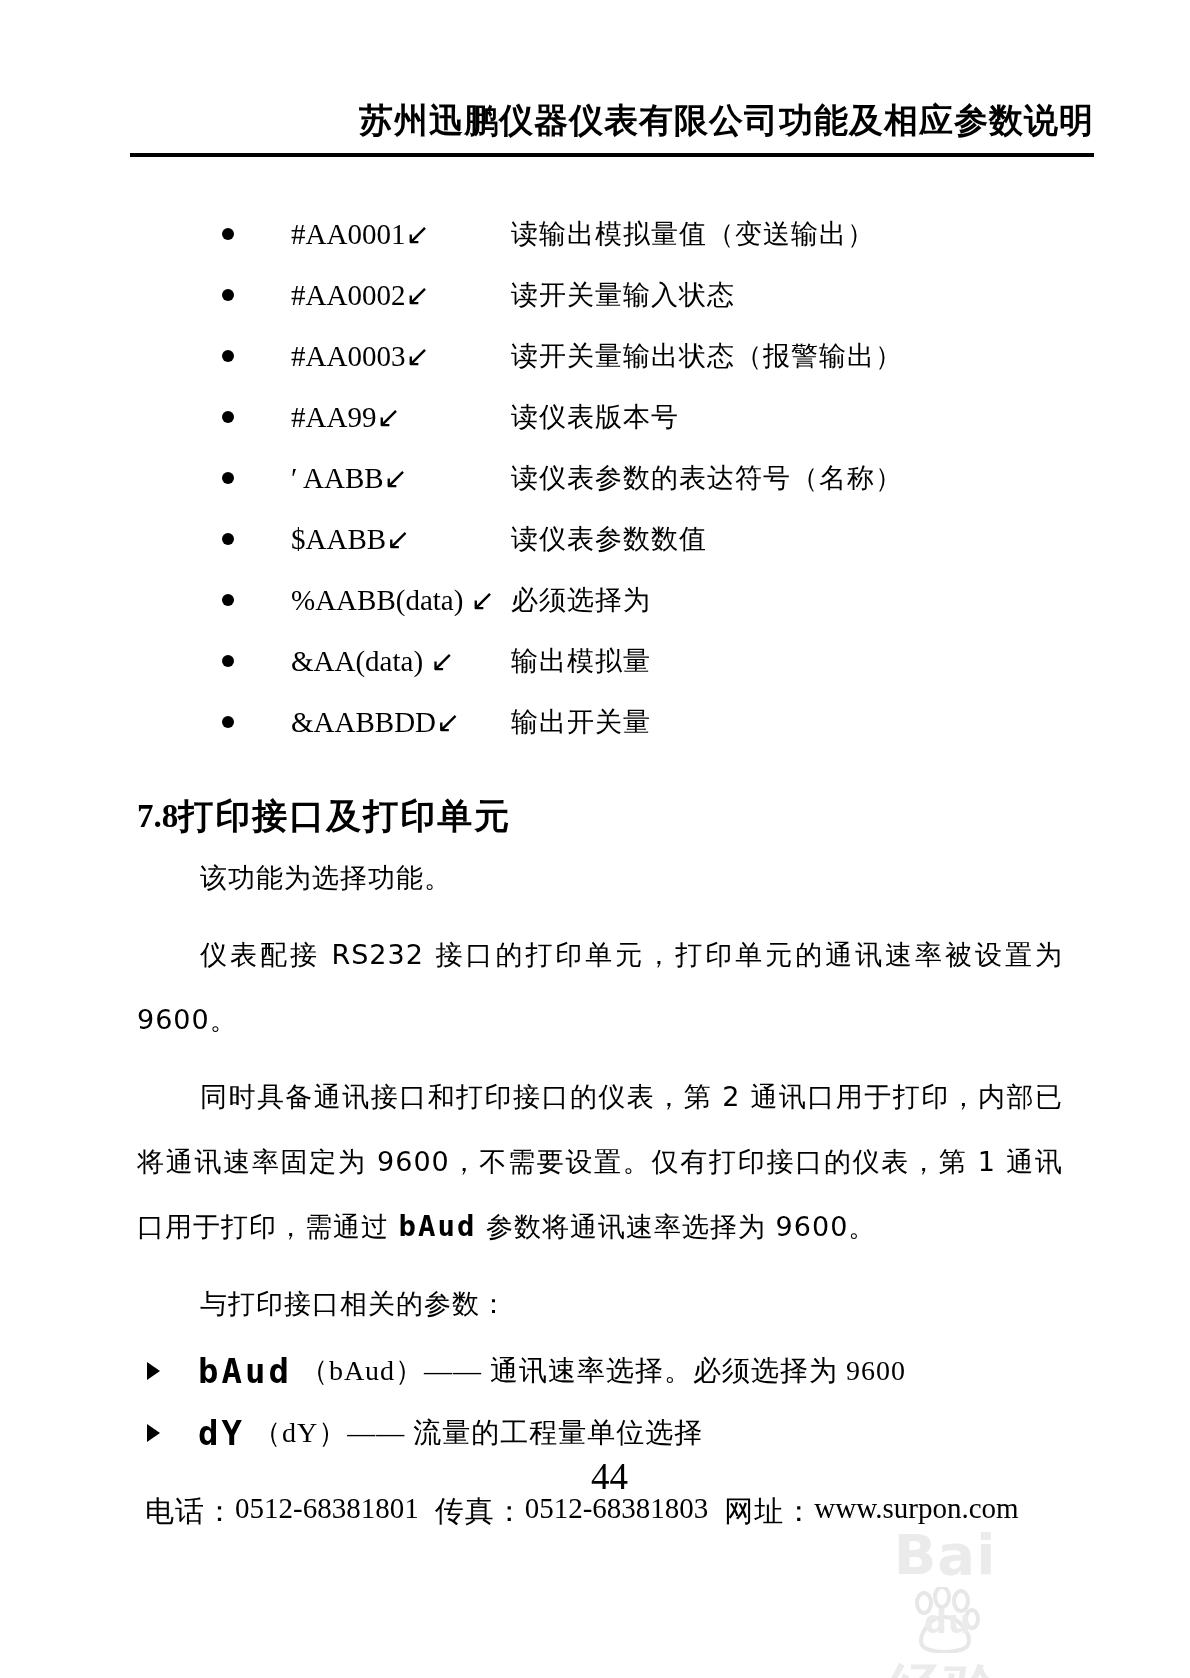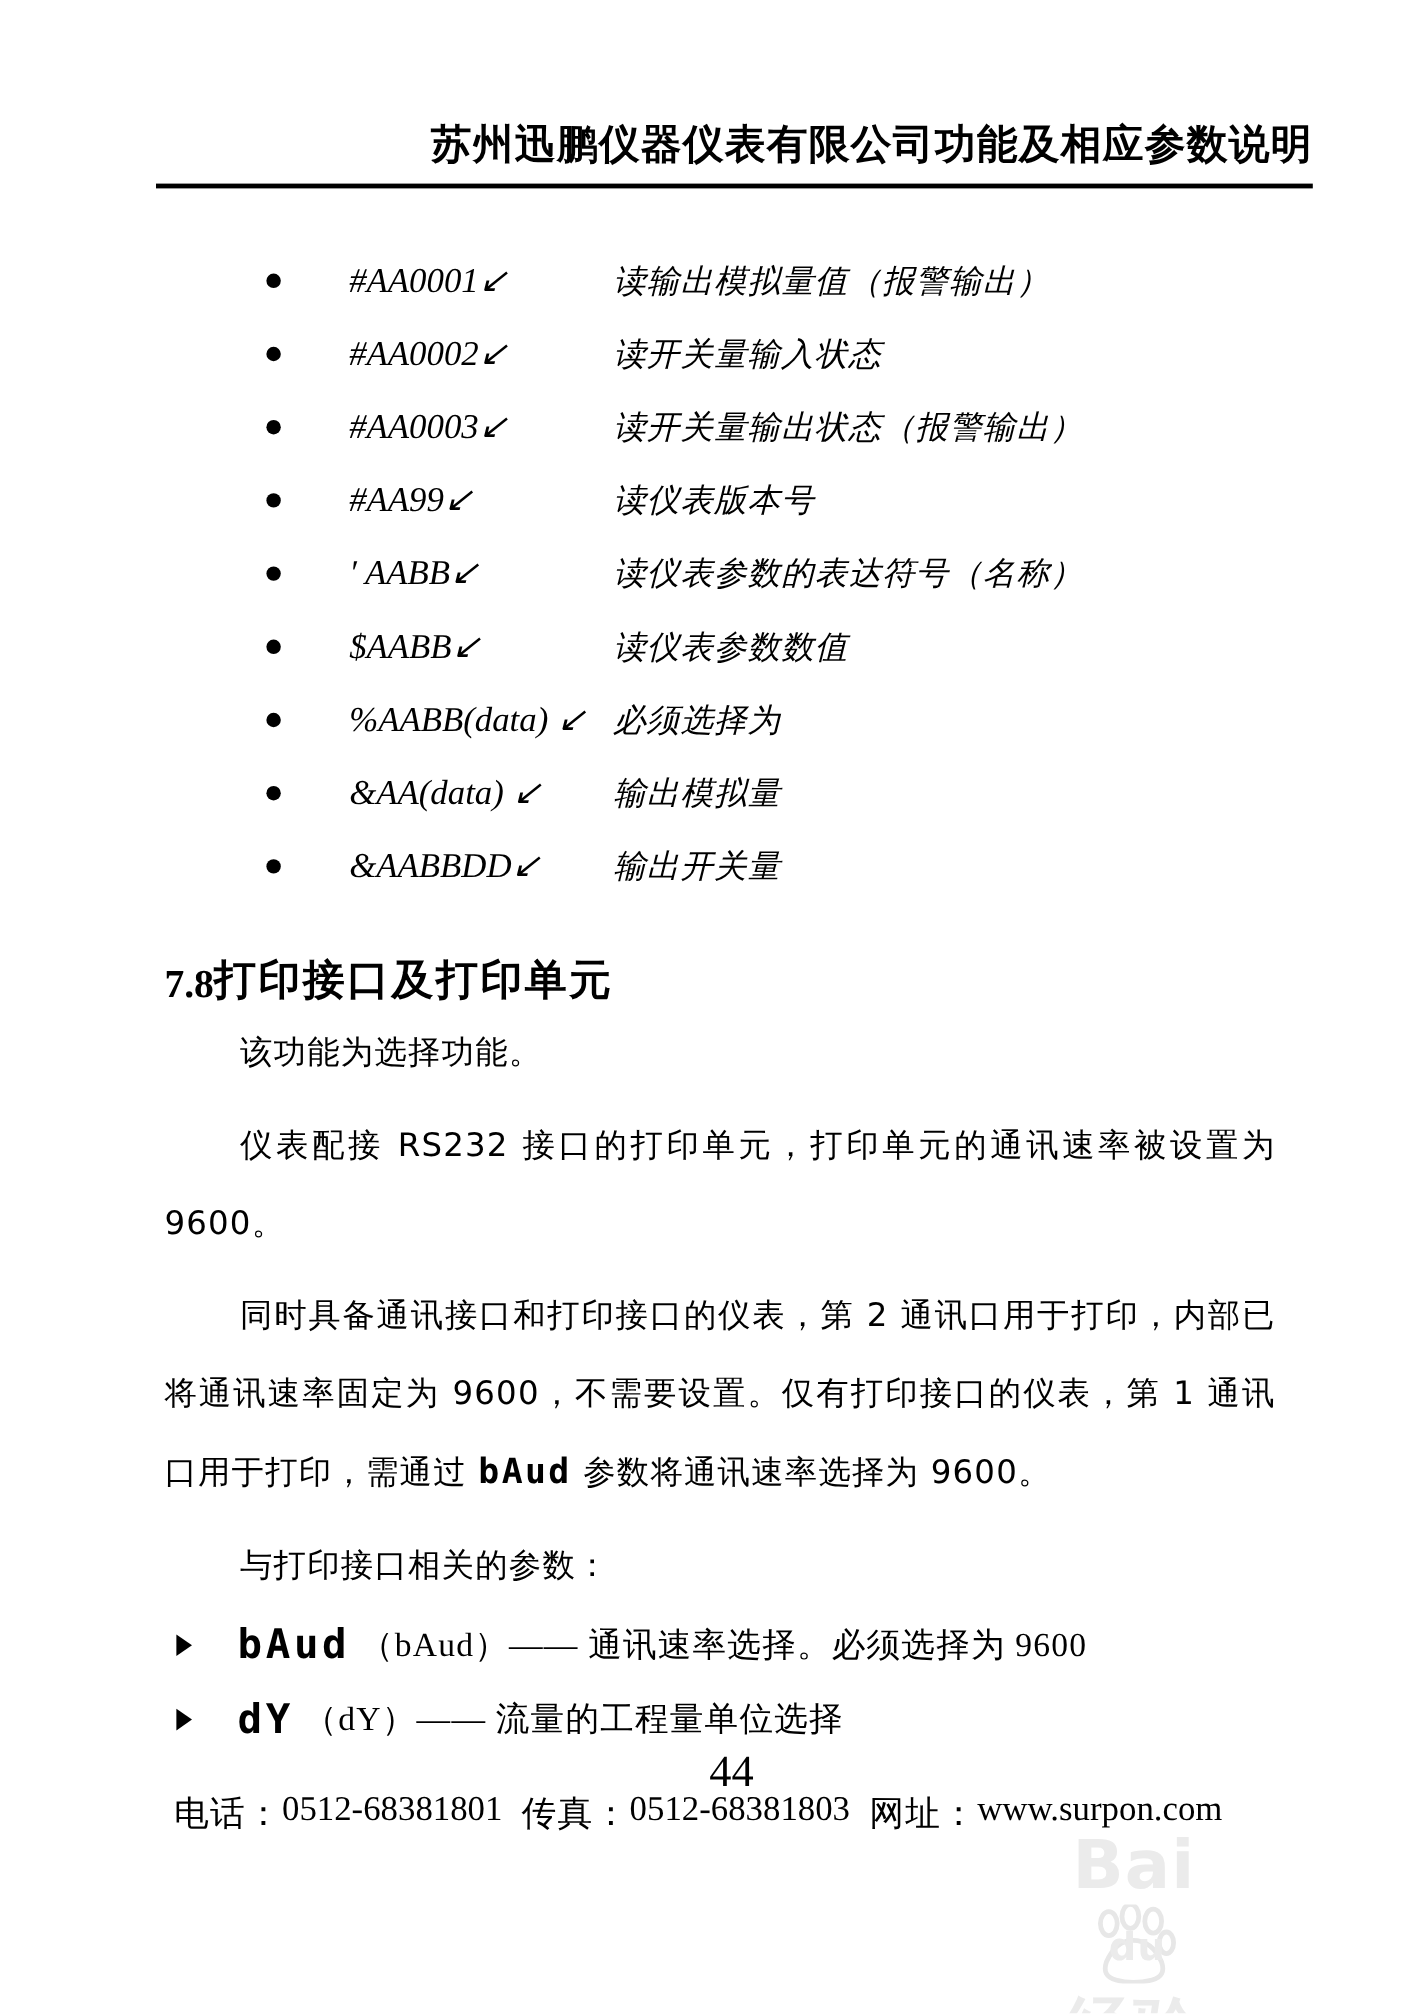--- a/index.html
+++ b/index.html
@@ -29,21 +29,21 @@
   }
   .header-rule {
     height: 4px;
     background: #000;
     margin-top: 9px;
   }
 
   
   .cmd-list {
     position: absolute;
-    left: 222px; top: 203px; right: 80px; font-style: italic;
+    left: 222px; top: 203px; right: 80px;
   }
   .cmd-row {
     display: flex;
     align-items: center;
     height: 61px;
   }
   .bullet-dot {
     flex: 0 0 12px;
     width: 12px; height: 12px;
     background: #000;
@@ -61,21 +61,21 @@
     font-size: 27px;
     letter-spacing: 1px;
     white-space: nowrap;
   }
 
   
   .section-heading {
     position: absolute;
     left: 137px; top: 793px;
     display: flex;
-    align-items: flex-end;
+    align-items: center;
   }
   .sec-num {
     font-family: "Liberation Serif", serif;
     font-weight: bold;
     font-size: 33px;
   }
   .sec-title {
     font-family: Liberation Sans, sans-serif;
     font-weight: bold;
     font-size: 35px;
@@ -200,21 +200,21 @@
 
   <div class="header">
     <div class="header-title">苏州迅鹏仪器仪表有限公司功能及相应参数说明</div>
     <div class="header-rule"></div>
   </div>
 
   <div class="cmd-list">
     <div class="cmd-row">
       <span class="bullet-dot"></span>
       <span class="cmd">#AA0001↙</span>
-      <span class="desc">读输出模拟量值（报警输出）</span>
+      <span class="desc">读输出模拟量值（变送输出）</span>
     </div>
     <div class="cmd-row">
       <span class="bullet-dot"></span>
       <span class="cmd">#AA0002↙</span>
       <span class="desc">读开关量输入状态</span>
     </div>
     <div class="cmd-row">
       <span class="bullet-dot"></span>
       <span class="cmd">#AA0003↙</span>
       <span class="desc">读开关量输出状态（报警输出）</span>

